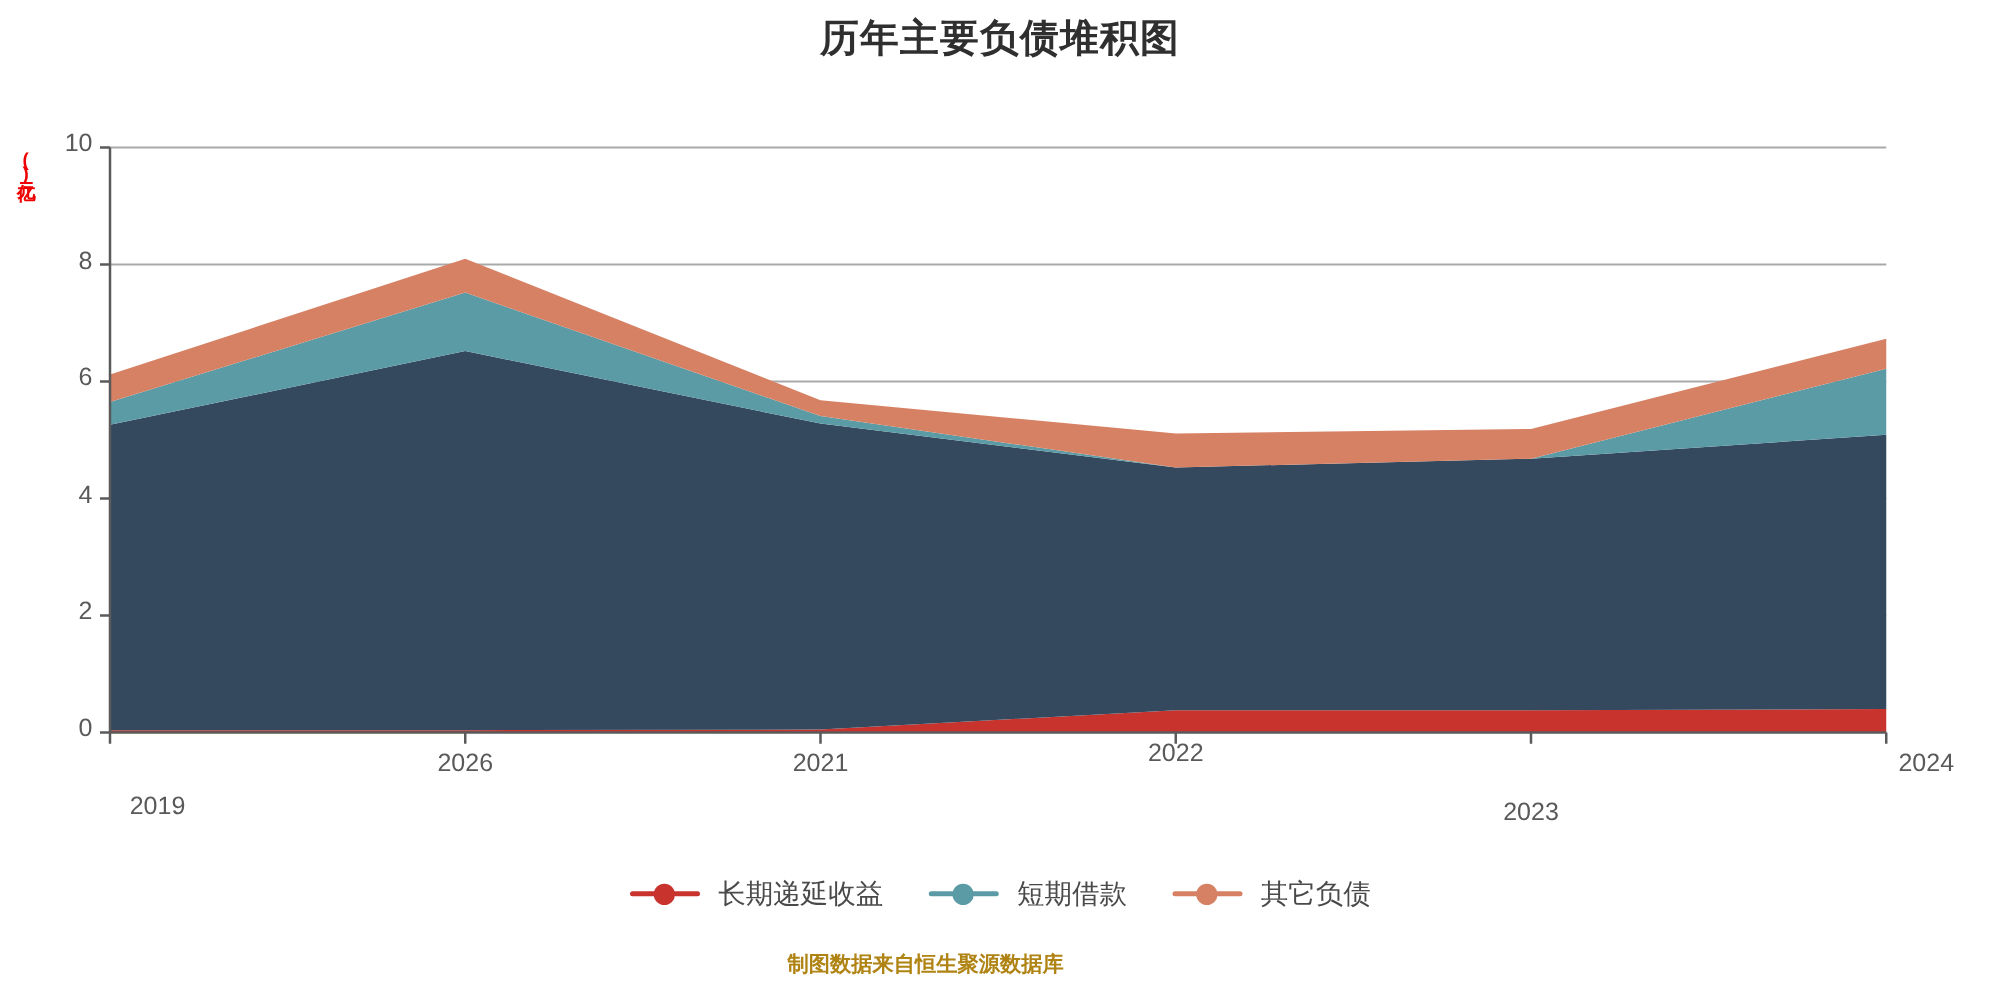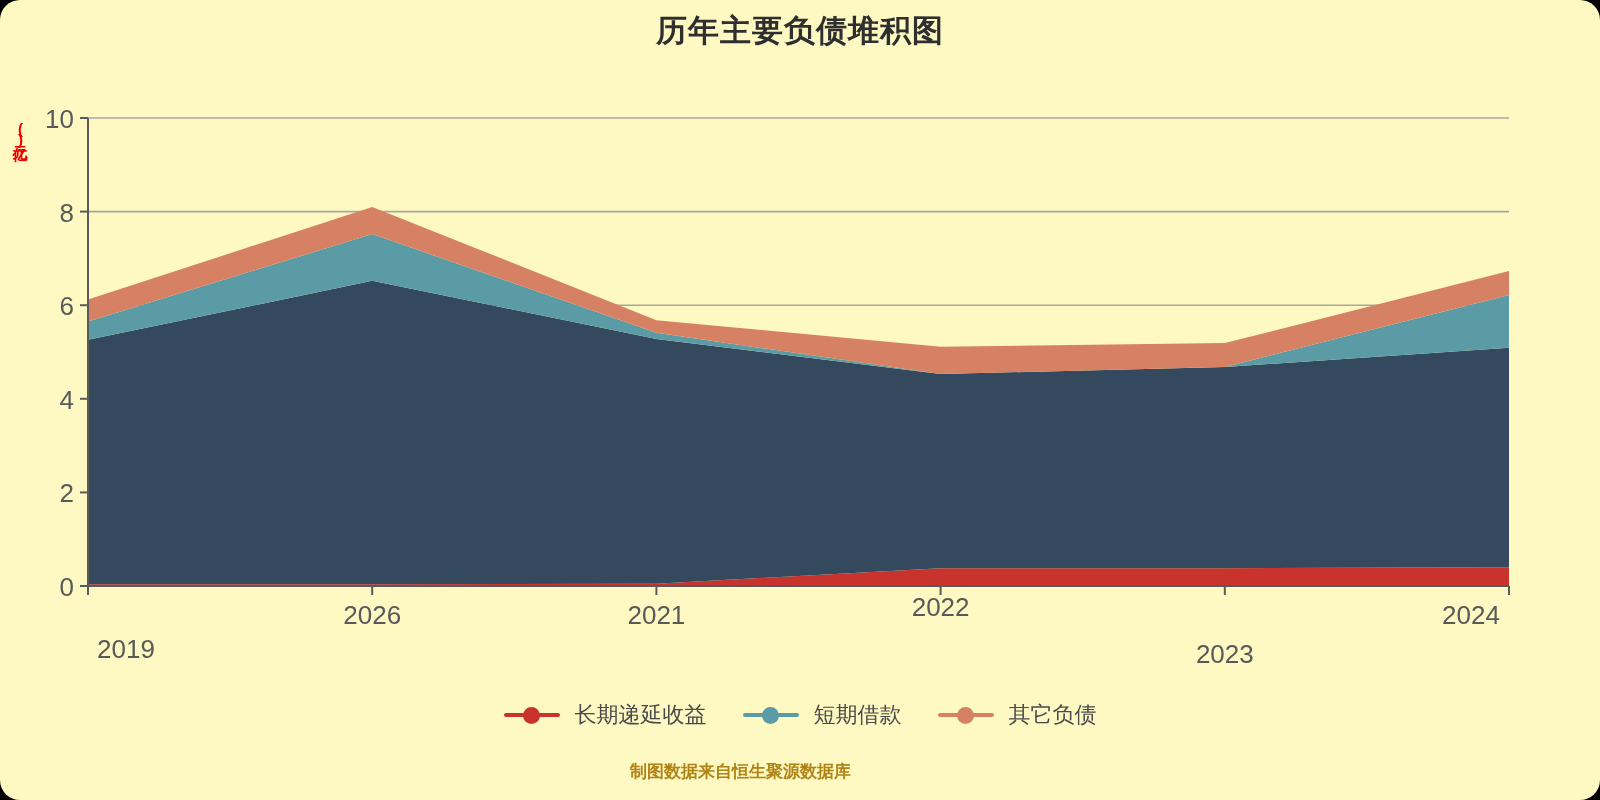--- a/index.html
+++ b/index.html
@@ -10,22 +10,21 @@
   body {
     width: 1600px;
     height: 800px;
     overflow: hidden;
     font-family: "Liberation Sans", "DejaVu Sans", sans-serif;
     position: relative;
   }
   #chart-root {
     position: absolute;
     inset: 0;
-    background: #fef9c3;
-    border-radius: 20px;
+    background: #ffffff;
   }
   .chart-title {
     position: absolute;
     top: 10px;
     left: 0;
     width: 1600px;
     text-align: center;
     color: #2f2f2f;
     font-size: 31px;
     font-weight: bold;
@@ -46,21 +45,21 @@
     font-size: 15px;
     font-weight: bold;
     writing-mode: vertical-rl;
     text-orientation: upright;
     letter-spacing: -2px;
     white-space: nowrap;
   }
   .tick-label {
     position: absolute;
     color: #595959;
-    font-size: 26px;
+    font-size: 20px;
     white-space: nowrap;
   }
   .ytick {
     text-align: right;
     width: 42px;
   }
   .xtick {
     text-align: center;
     width: 120px;
   }
@@ -163,21 +162,21 @@
       <div class="tick-label ytick" style="left: 32px; top: 291.2px;">6</div>
       <div class="tick-label ytick" style="left: 32px; top: 197.6px;">8</div>
       <div class="tick-label ytick" style="left: 32px; top: 104px;">10</div>
     </div>
   <div id="x-ticks">
       <div class="tick-label xtick" style="left: 66px; top: 634px;">2019</div>
       <div class="tick-label xtick" style="left: 312.2px; top: 600px;">2026</div>
       <div class="tick-label xtick" style="left: 596.4px; top: 600px;">2021</div>
       <div class="tick-label xtick" style="left: 880.6px; top: 592px;">2022</div>
       <div class="tick-label xtick" style="left: 1164.8px; top: 600px; margin-top: 39px;">2023</div>
-      <div class="tick-label xtick" style="left: 1411px; top: 600px;">2024</div>
+      <div class="tick-label xtick" style="left: 1481px; top: 600px;">2024</div>
     </div>
 
   <div class="legend" id="legend">
       <div class="legend-item">
         <span class="legend-marker">
           <span class="bar" style="background: rgb(201, 51, 46);"></span>
           <span class="dot" style="background: rgb(201, 51, 46);"></span>
         </span>
         <span class="legend-text">长期递延收益</span>
       </div>

